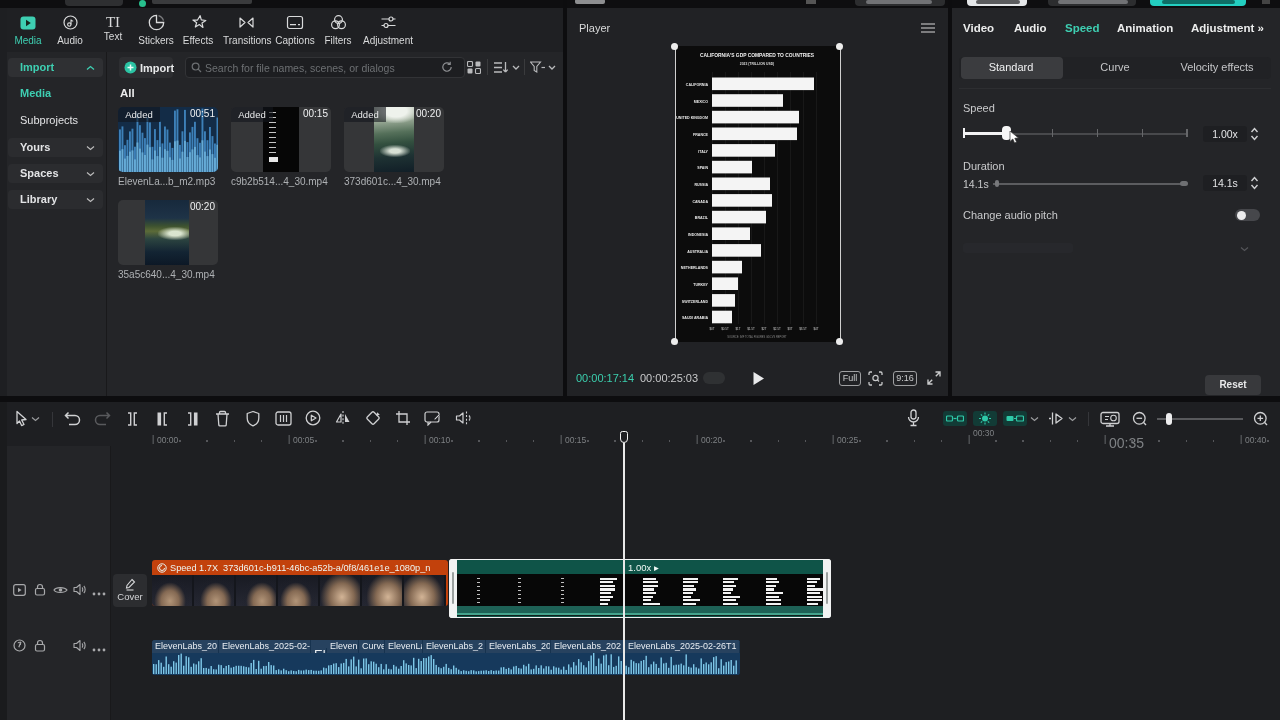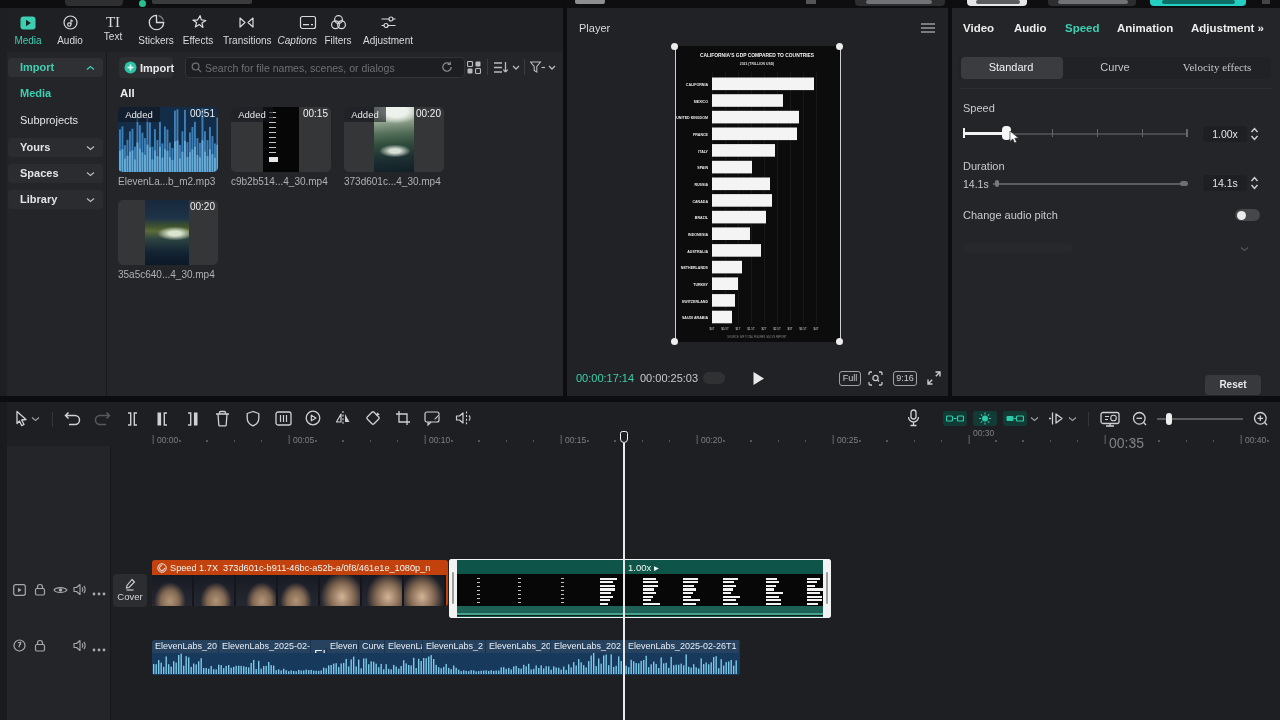--- a/index.html
+++ b/index.html
@@ -68,21 +68,21 @@
     <div style="color:#d9dadb;font-size:10px;">Effects</div>
   </div>
 
   <div class="abs" style="left:223px;top:14px;width:46px;text-align:center;">
     <svg width="17" height="17" viewBox="0 0 17 17">
           <path d="M2 4 L7 8.5 L2 13 Z M15 4 L10 8.5 L15 13 Z" stroke="#d9dadb" stroke-width="1.2" fill="none" stroke-linejoin="round"></path>
         </svg>
     <div style="color:#d9dadb;font-size:10px;">Transitions</div>
   </div>
 
-  <div class="abs" style="left:273px;top:14px;width:44px;text-align:right;font-style:italic;">
+  <div class="abs" style="left:273px;top:14px;width:44px;text-align:center;">
     <svg width="18" height="17" viewBox="0 0 18 17">
           <rect x="1.5" y="2.5" width="15" height="12" rx="2" stroke="#d9dadb" stroke-width="1.2" fill="none"></rect>
           <path d="M4 10.7 H10 M12 10.7 H14" stroke="#d9dadb" stroke-width="1.3"></path>
         </svg>
     <div style="color:#d9dadb;font-size:10px;">Captions</div>
   </div>
 
   <div class="abs" style="left:318px;top:14px;width:40px;text-align:center;">
     <svg width="17" height="17" viewBox="0 0 17 17">
           <circle cx="8.5" cy="5.6" r="3.9" stroke="#d9dadb" stroke-width="1.2" fill="none"></circle>
@@ -381,21 +381,21 @@
   <div class="abs" style="left:963px;top:22px;color:#eceded;font-size:11.5px;font-weight:bold;">Video</div>
   <div class="abs" style="left:1014px;top:22px;color:#eceded;font-size:11.5px;font-weight:bold;">Audio</div>
   <div class="abs" style="left:1065px;top:22px;color:#3ecfb2;font-size:11.5px;font-weight:bold;">Speed</div>
   <div class="abs" style="left:1117px;top:22px;color:#eceded;font-size:11.5px;font-weight:bold;">Animation</div>
   <div class="abs" style="left:1191px;top:22px;color:#eceded;font-size:11.5px;font-weight:bold;">Adjustment »</div>
 
   <div class="abs" style="left:959px;top:57px;width:312px;height:22px;border-radius:4px;background:#212225;"></div>
   <div class="abs" style="left:961px;top:57px;width:102px;height:22px;border-radius:4px;background:#3b3c3f;"></div>
   <div class="abs" style="left:959px;top:61px;width:104px;color:#f0f1f2;font-size:11px;text-align:center;">Standard</div>
   <div class="abs" style="left:1063px;top:61px;width:104px;color:#c4c5c7;font-size:11px;text-align:center;">Curve</div>
-  <div class="abs" style="left:1161px;top:61px;width:112px;color:#c4c5c7;font-size:11px;text-align:center;font-family:Liberation Serif, serif;">Velocity effects</div>
+  <div class="abs" style="left:1161px;top:61px;width:112px;color:#c4c5c7;font-size:11px;text-align:center;">Velocity effects</div>
   <div class="abs" style="left:959px;top:88px;width:312px;height:1px;background:#2d2e31;"></div>
 
   <div class="abs" style="left:963px;top:102px;color:#c9cacc;font-size:11px;">Speed</div>
   <div class="abs" style="left:963px;top:132.5px;width:224px;height:2px;background:#48494c;"></div>
   <div class="abs" style="left:963px;top:132px;width:43px;height:3px;background:#f2f2f3;"></div>
   <div class="abs" style="left:963px;top:128px;width:1.5px;height:10px;background:#f2f2f3;"></div>
   <div class="abs" style="left:1051.5px;top:129px;width:1.5px;height:8px;background:#66676a;"></div>
   <div class="abs" style="left:1096.5px;top:129px;width:1.5px;height:8px;background:#66676a;"></div>
   <div class="abs" style="left:1141.5px;top:129px;width:1.5px;height:8px;background:#66676a;"></div>
   <div class="abs" style="left:1186px;top:129px;width:1.5px;height:8px;background:#66676a;"></div>

